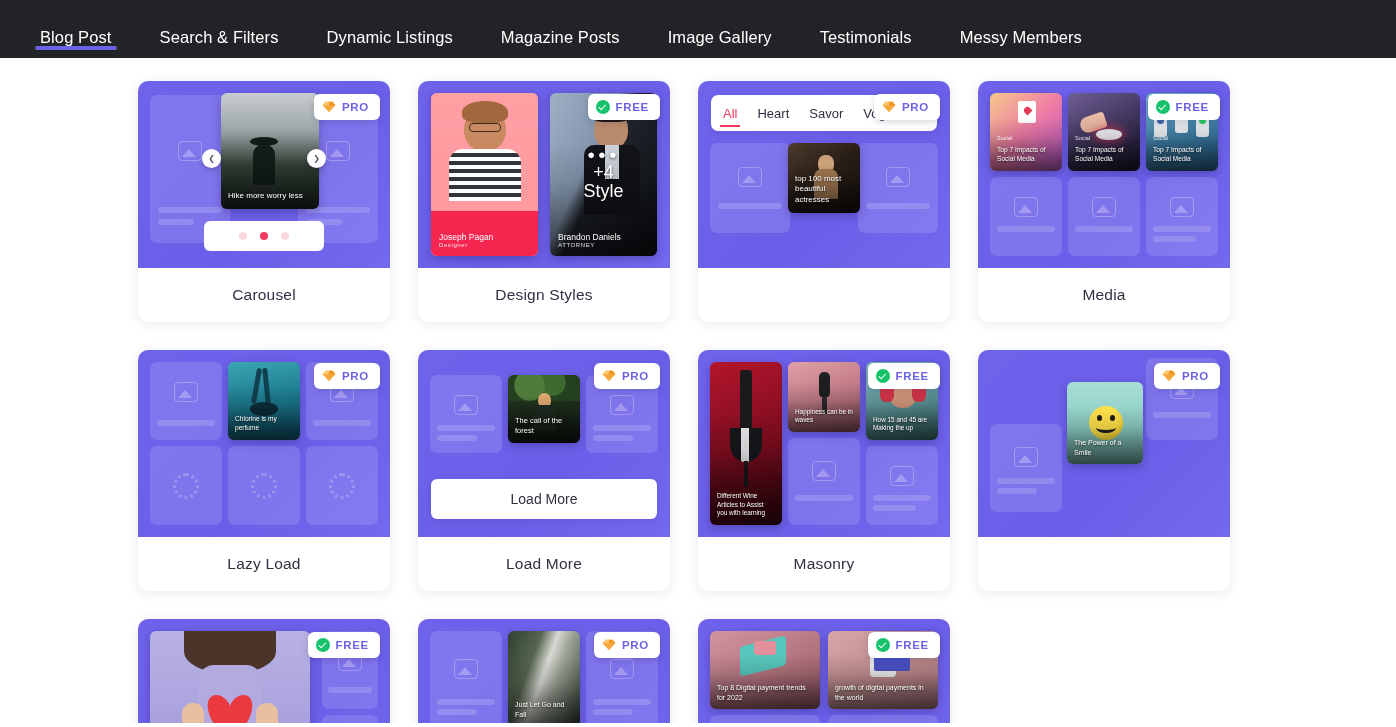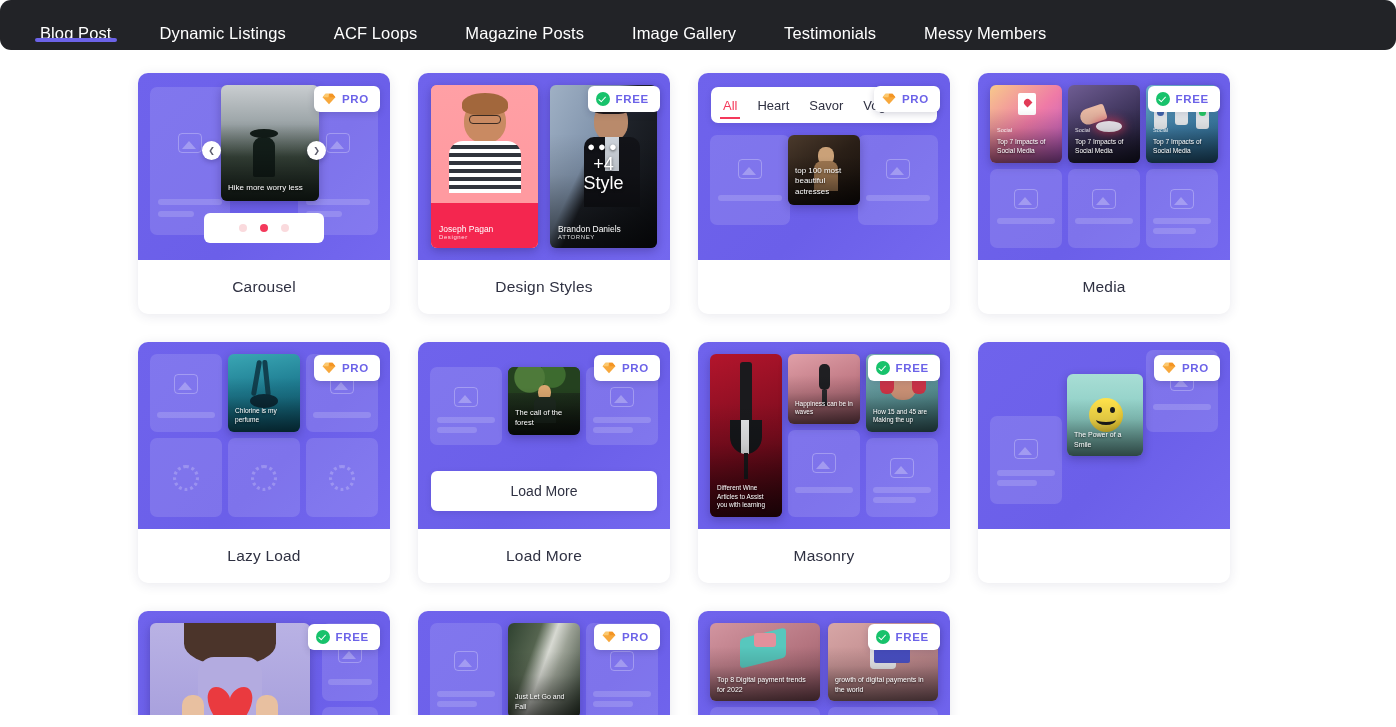--- a/index.html
+++ b/index.html
@@ -5,28 +5,27 @@
   * { box-sizing: border-box; margin: 0; padding: 0; }
   html, body {
     width: 1396px; height: 727px;
     background: #ffffff;
     font-family: "Liberation Sans", sans-serif;
     overflow: hidden;
   }
 
   
   .topnav {
-    height: 50px;
+    height: 58px;
     background: #222327;
     display: flex;
     align-items: stretch;
     padding: 16px 0 0 16px;
     overflow: hidden;
     white-space: nowrap;
-    border-radius: 11px;
   }
   .nav-item {
     position: relative;
     display: flex;
     align-items: center;
     color: #ffffff;
     font-size: 16.5px;
     letter-spacing: .1px;
     padding: 0 24px;
     cursor: pointer;
@@ -254,24 +253,24 @@
   .namebar .rl { font-size: 6px; opacity: .85; letter-spacing: .6px; }
 </style>
 </head>
 <body>
 
 <div class="topnav">
   <div class="nav-item active">
       <span>Blog Post</span>
     </div>
   <div class="nav-item">
+      <span>Search &amp; Filters</span>
+    </div>
+  <div class="nav-item">
       <span>Dynamic Listings</span>
-    </div>
-  <div class="nav-item">
-      <span>ACF Loops</span>
     </div>
   <div class="nav-item">
       <span>Magazine Posts</span>
     </div>
   <div class="nav-item">
       <span>Image Gallery</span>
     </div>
   <div class="nav-item">
       <span>Testimonials</span>
     </div>

